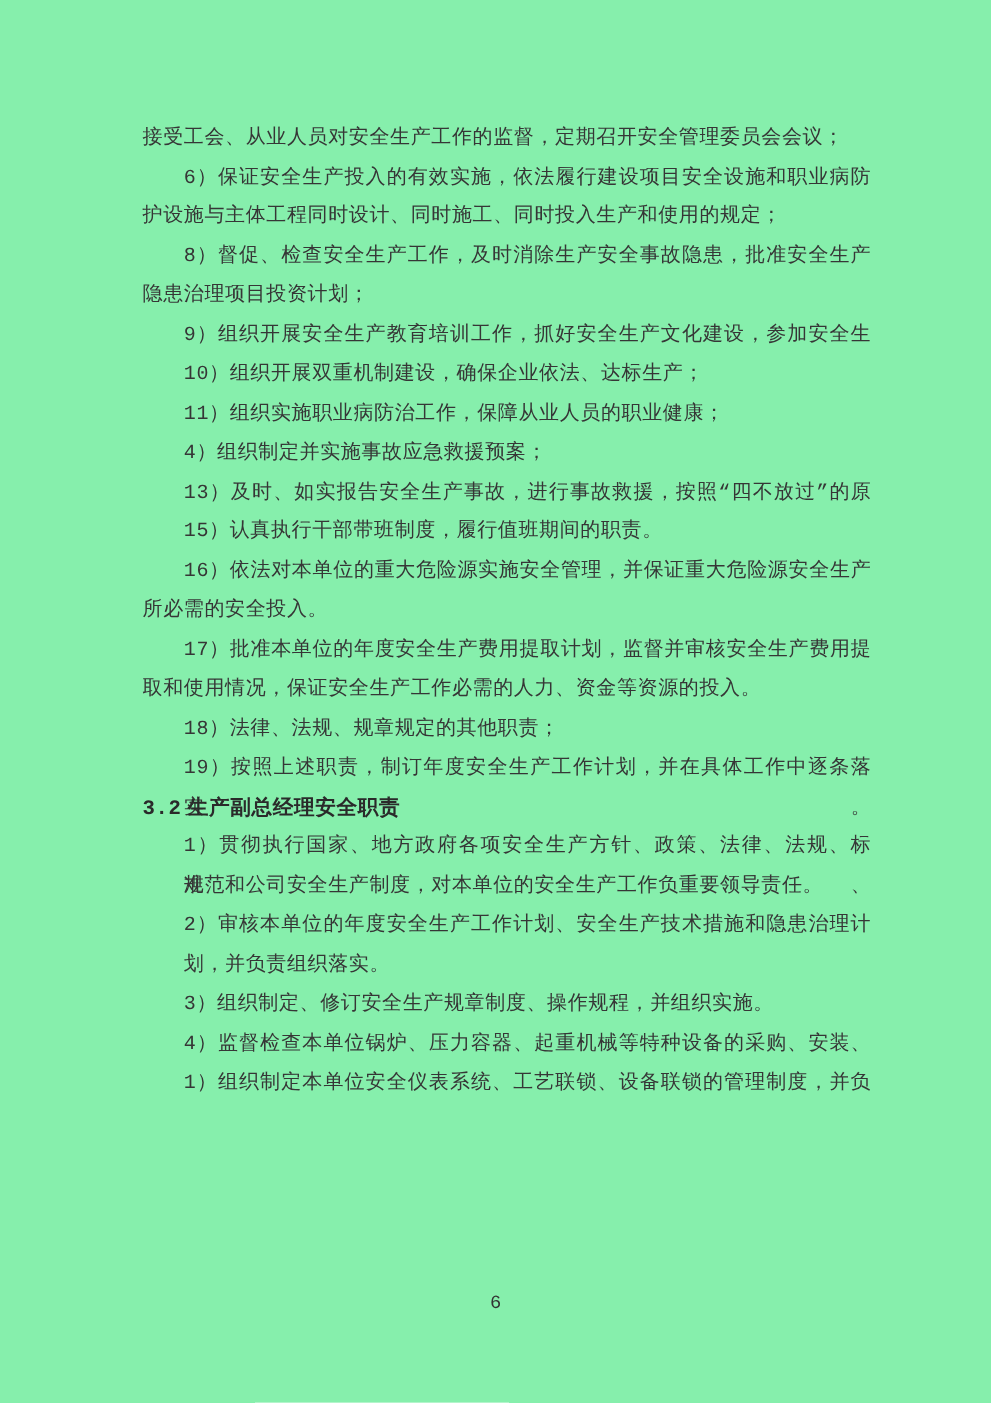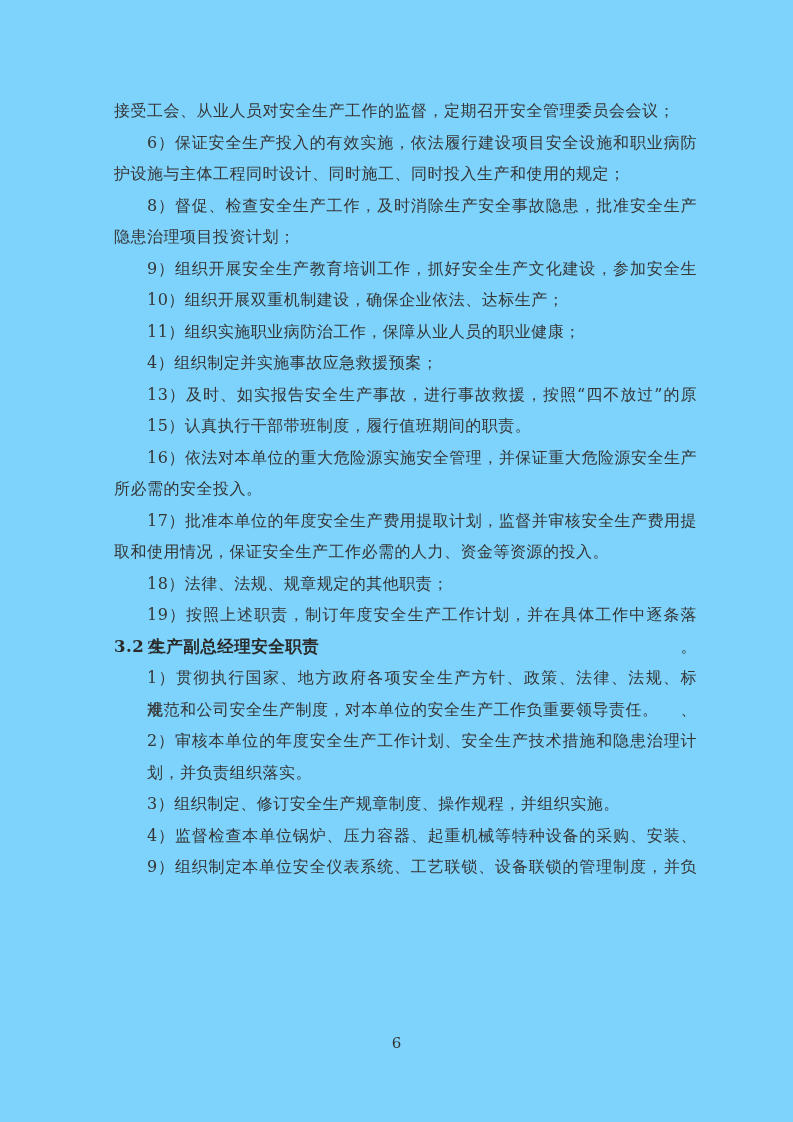--- a/index.html
+++ b/index.html
@@ -13,21 +13,22 @@
     position: relative;
     font-family: "DejaVu Serif", "Liberation Serif", serif;
     color: #333333;
     overflow: hidden;
   }
   .page {
     position: absolute;
     left: 0; top: 0;
     width: 793px;
     height: 1122px;
-    background: #7dd3fc;
+    background: #86efac;
+    font-family: Liberation Mono, monospace;
   }
   .content {
     position: absolute;
     left: 114px;
     top: 95px;
     width: 583px;
   }
   .line {
     font-size: 16px;
     line-height: 31.5px;
@@ -91,18 +92,18 @@
     <div class="line heading">
       <span>3.2</span><span class="htitle">生产副总经理安全职责</span>
     </div>
 
     <div class="line ind fill">1）贯彻执行国家、地方政府各项安全生产方针、政策、法律、法规、标准、</div>
     <div class="line ind">规范和公司安全生产制度，对本单位的安全生产工作负重要领导责任。</div>
     <div class="line ind fill">2）审核本单位的年度安全生产工作计划、安全生产技术措施和隐患治理计</div>
     <div class="line ind">划，并负责组织落实。</div>
     <div class="line ind">3）组织制定、修订安全生产规章制度、操作规程，并组织实施。</div>
     <div class="line ind fill">4）监督检查本单位锅炉、压力容器、起重机械等特种设备的采购、安装、</div>
-    <div class="line ind fill">9）组织制定本单位安全仪表系统、工艺联锁、设备联锁的管理制度，并负</div>
+    <div class="line ind fill">1）组织制定本单位安全仪表系统、工艺联锁、设备联锁的管理制度，并负</div>
 
   </div>
 
   <div class="footer">6</div>
 </div>
 
 </body></html>

